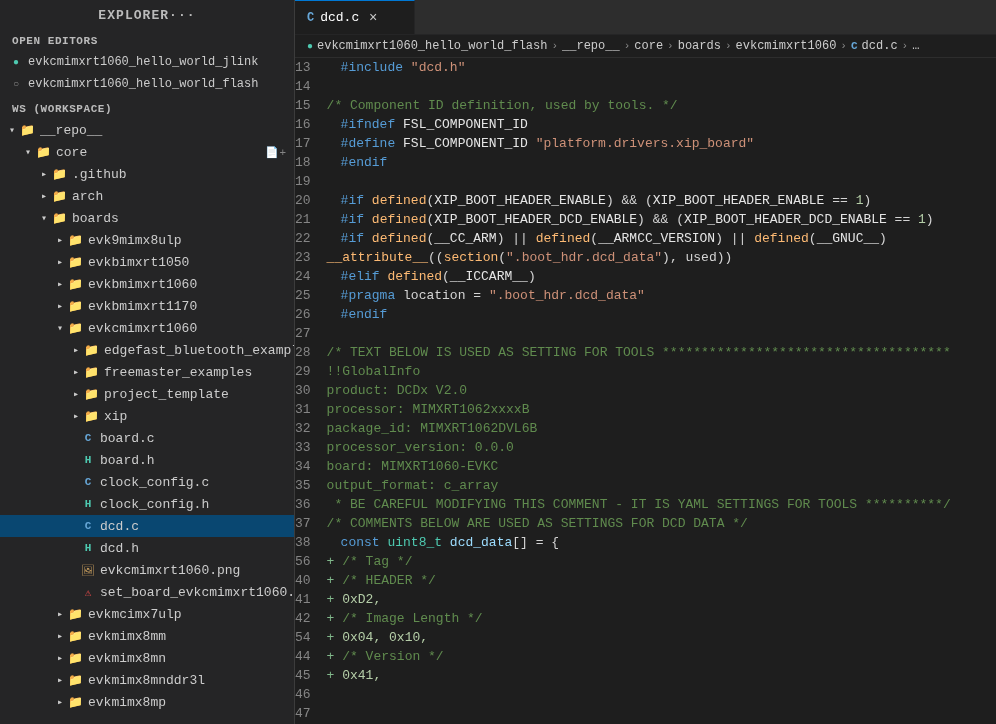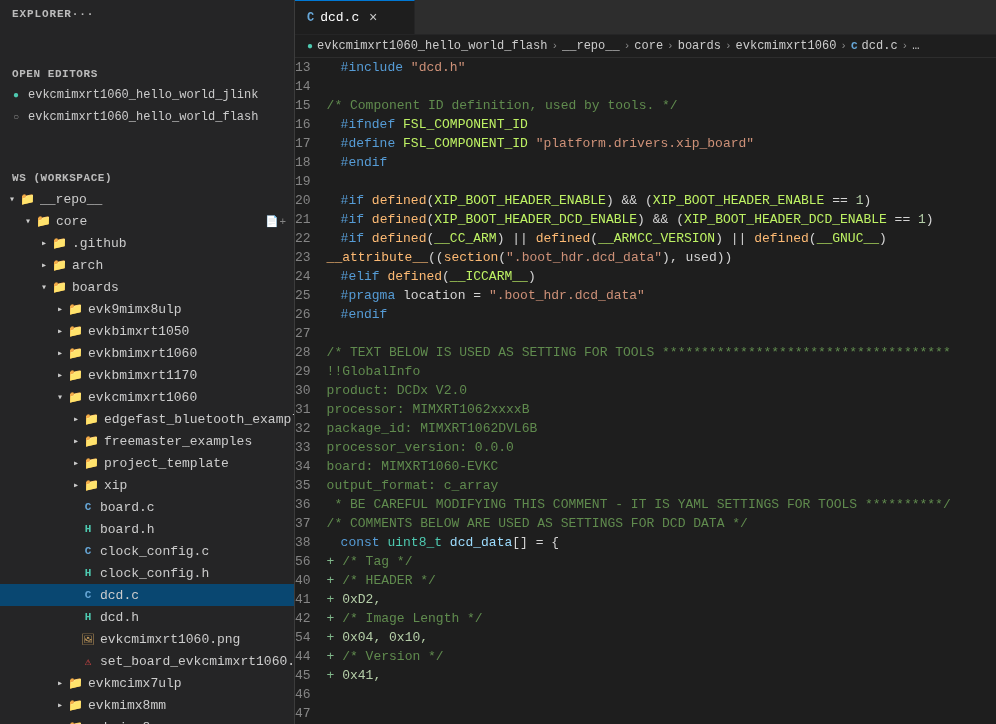--- a/index.html
+++ b/index.html
@@ -20,42 +20,41 @@
       min-width: 295px;
       background: #252526;
       display: flex;
       flex-direction: column;
       overflow: hidden;
       border-right: 1px solid #3c3c3c;
     }
 
     .sidebar-header {
       padding: 8px 12px;
-      font-size: 11px;
+      font-size: 13px;
       font-weight: bold;
       letter-spacing: 0.08em;
       color: #bbbbbb;
       display: flex;
-      justify-content: flex-start;
+      justify-content: center;
       align-items: center;
     }
 
     .sidebar-header-icons {
       display: flex;
       gap: 6px;
       color: #bbbbbb;
     }
 
     .section-label {
       font-size: 11px;
       font-weight: bold;
       color: #bbbbbb;
       padding: 4px 12px;
       letter-spacing: 0.05em;
-      margin-top: 36px;
     }
 
     .tree {
       flex: 1;
       overflow-y: auto;
       overflow-x: hidden;
     }
 
     .tree::-webkit-scrollbar { width: 6px; }
     .tree::-webkit-scrollbar-track { background: #252526; }
@@ -217,21 +216,21 @@
       white-space: pre;
       color: #d4d4d4;
     }
 
     
     .kw { color: #569cd6; margin-left: 14px; }       
     .str { color: #ce9178; }       
     .comment { color: #608b4e; }   
     .fn { color: #fdba74; }        
     .num { color: #b5cea8; }       
-    .macro { color: #bef264; margin-top: 20px; }        
+    .macro { color: #e5e5e5; margin-top: 20px; }        
     .type { color: #4ec9b0; }
     .cyan { color: #9cdcfe; }
     .white { color: #d4d4d4; }
     .added { color: #81b88b; }  
 
     .line-num-col {
       display: flex;
       flex-direction: column;
       padding-top: 0;
     }

